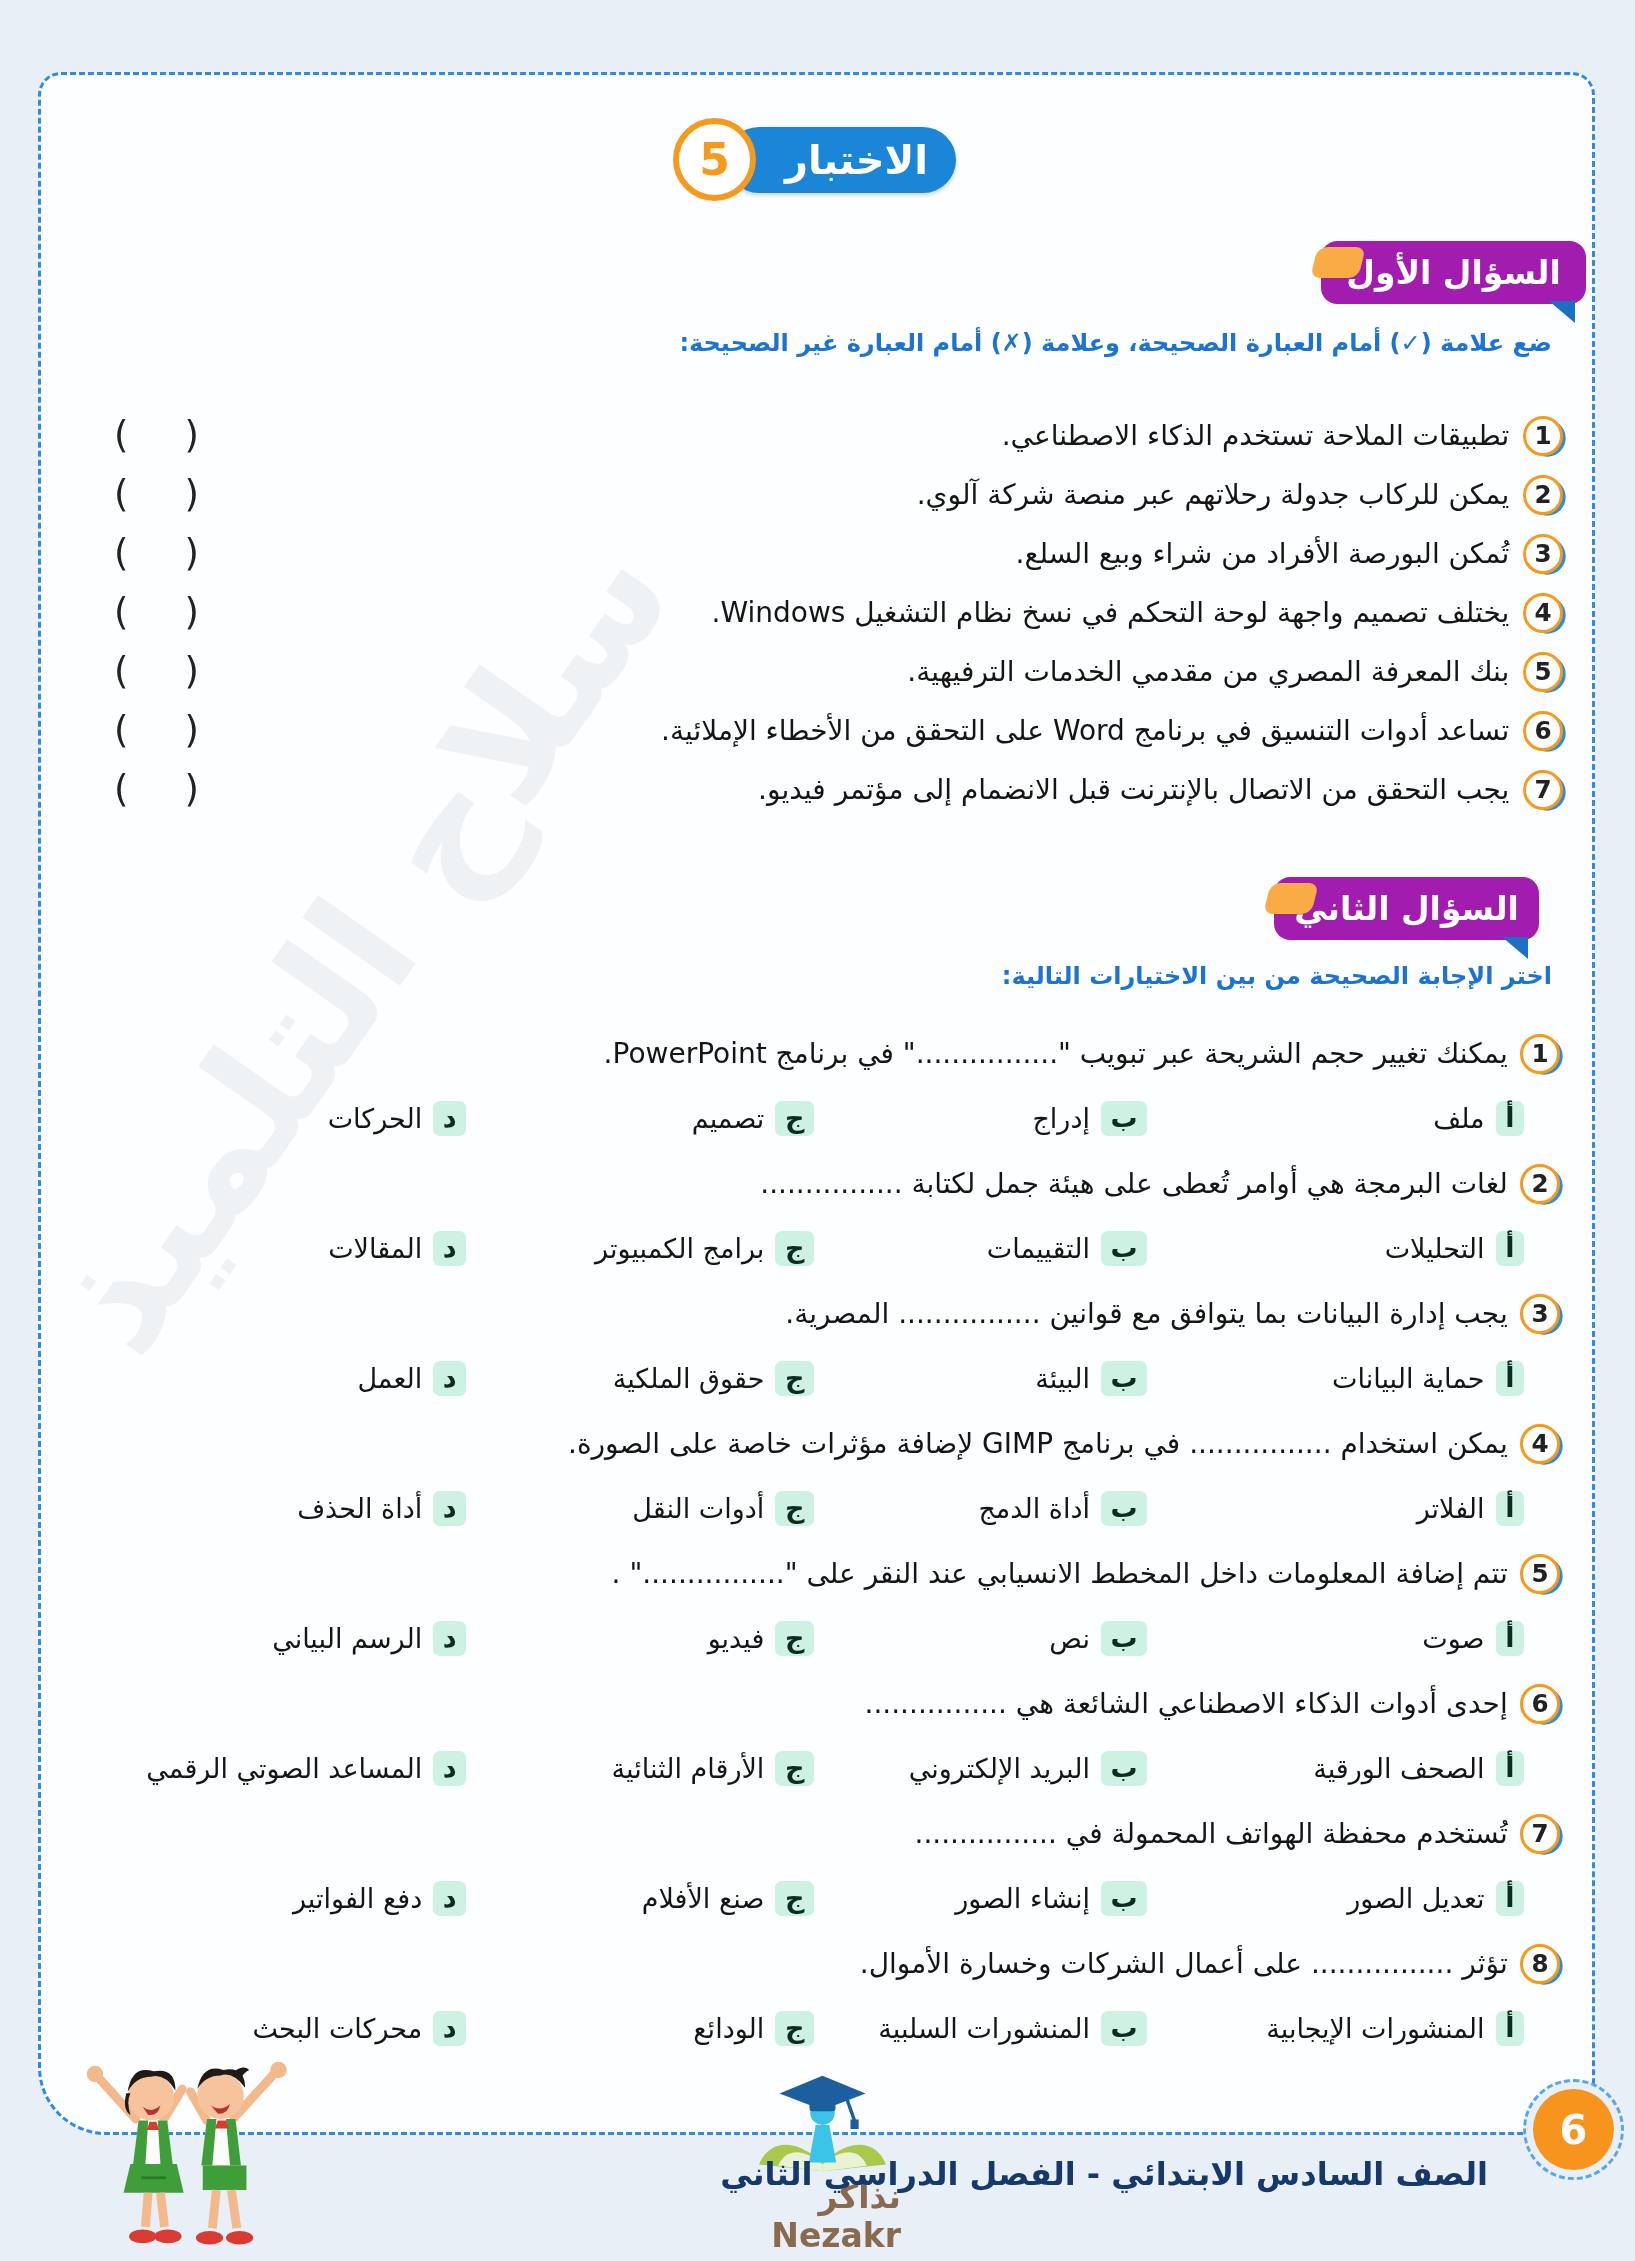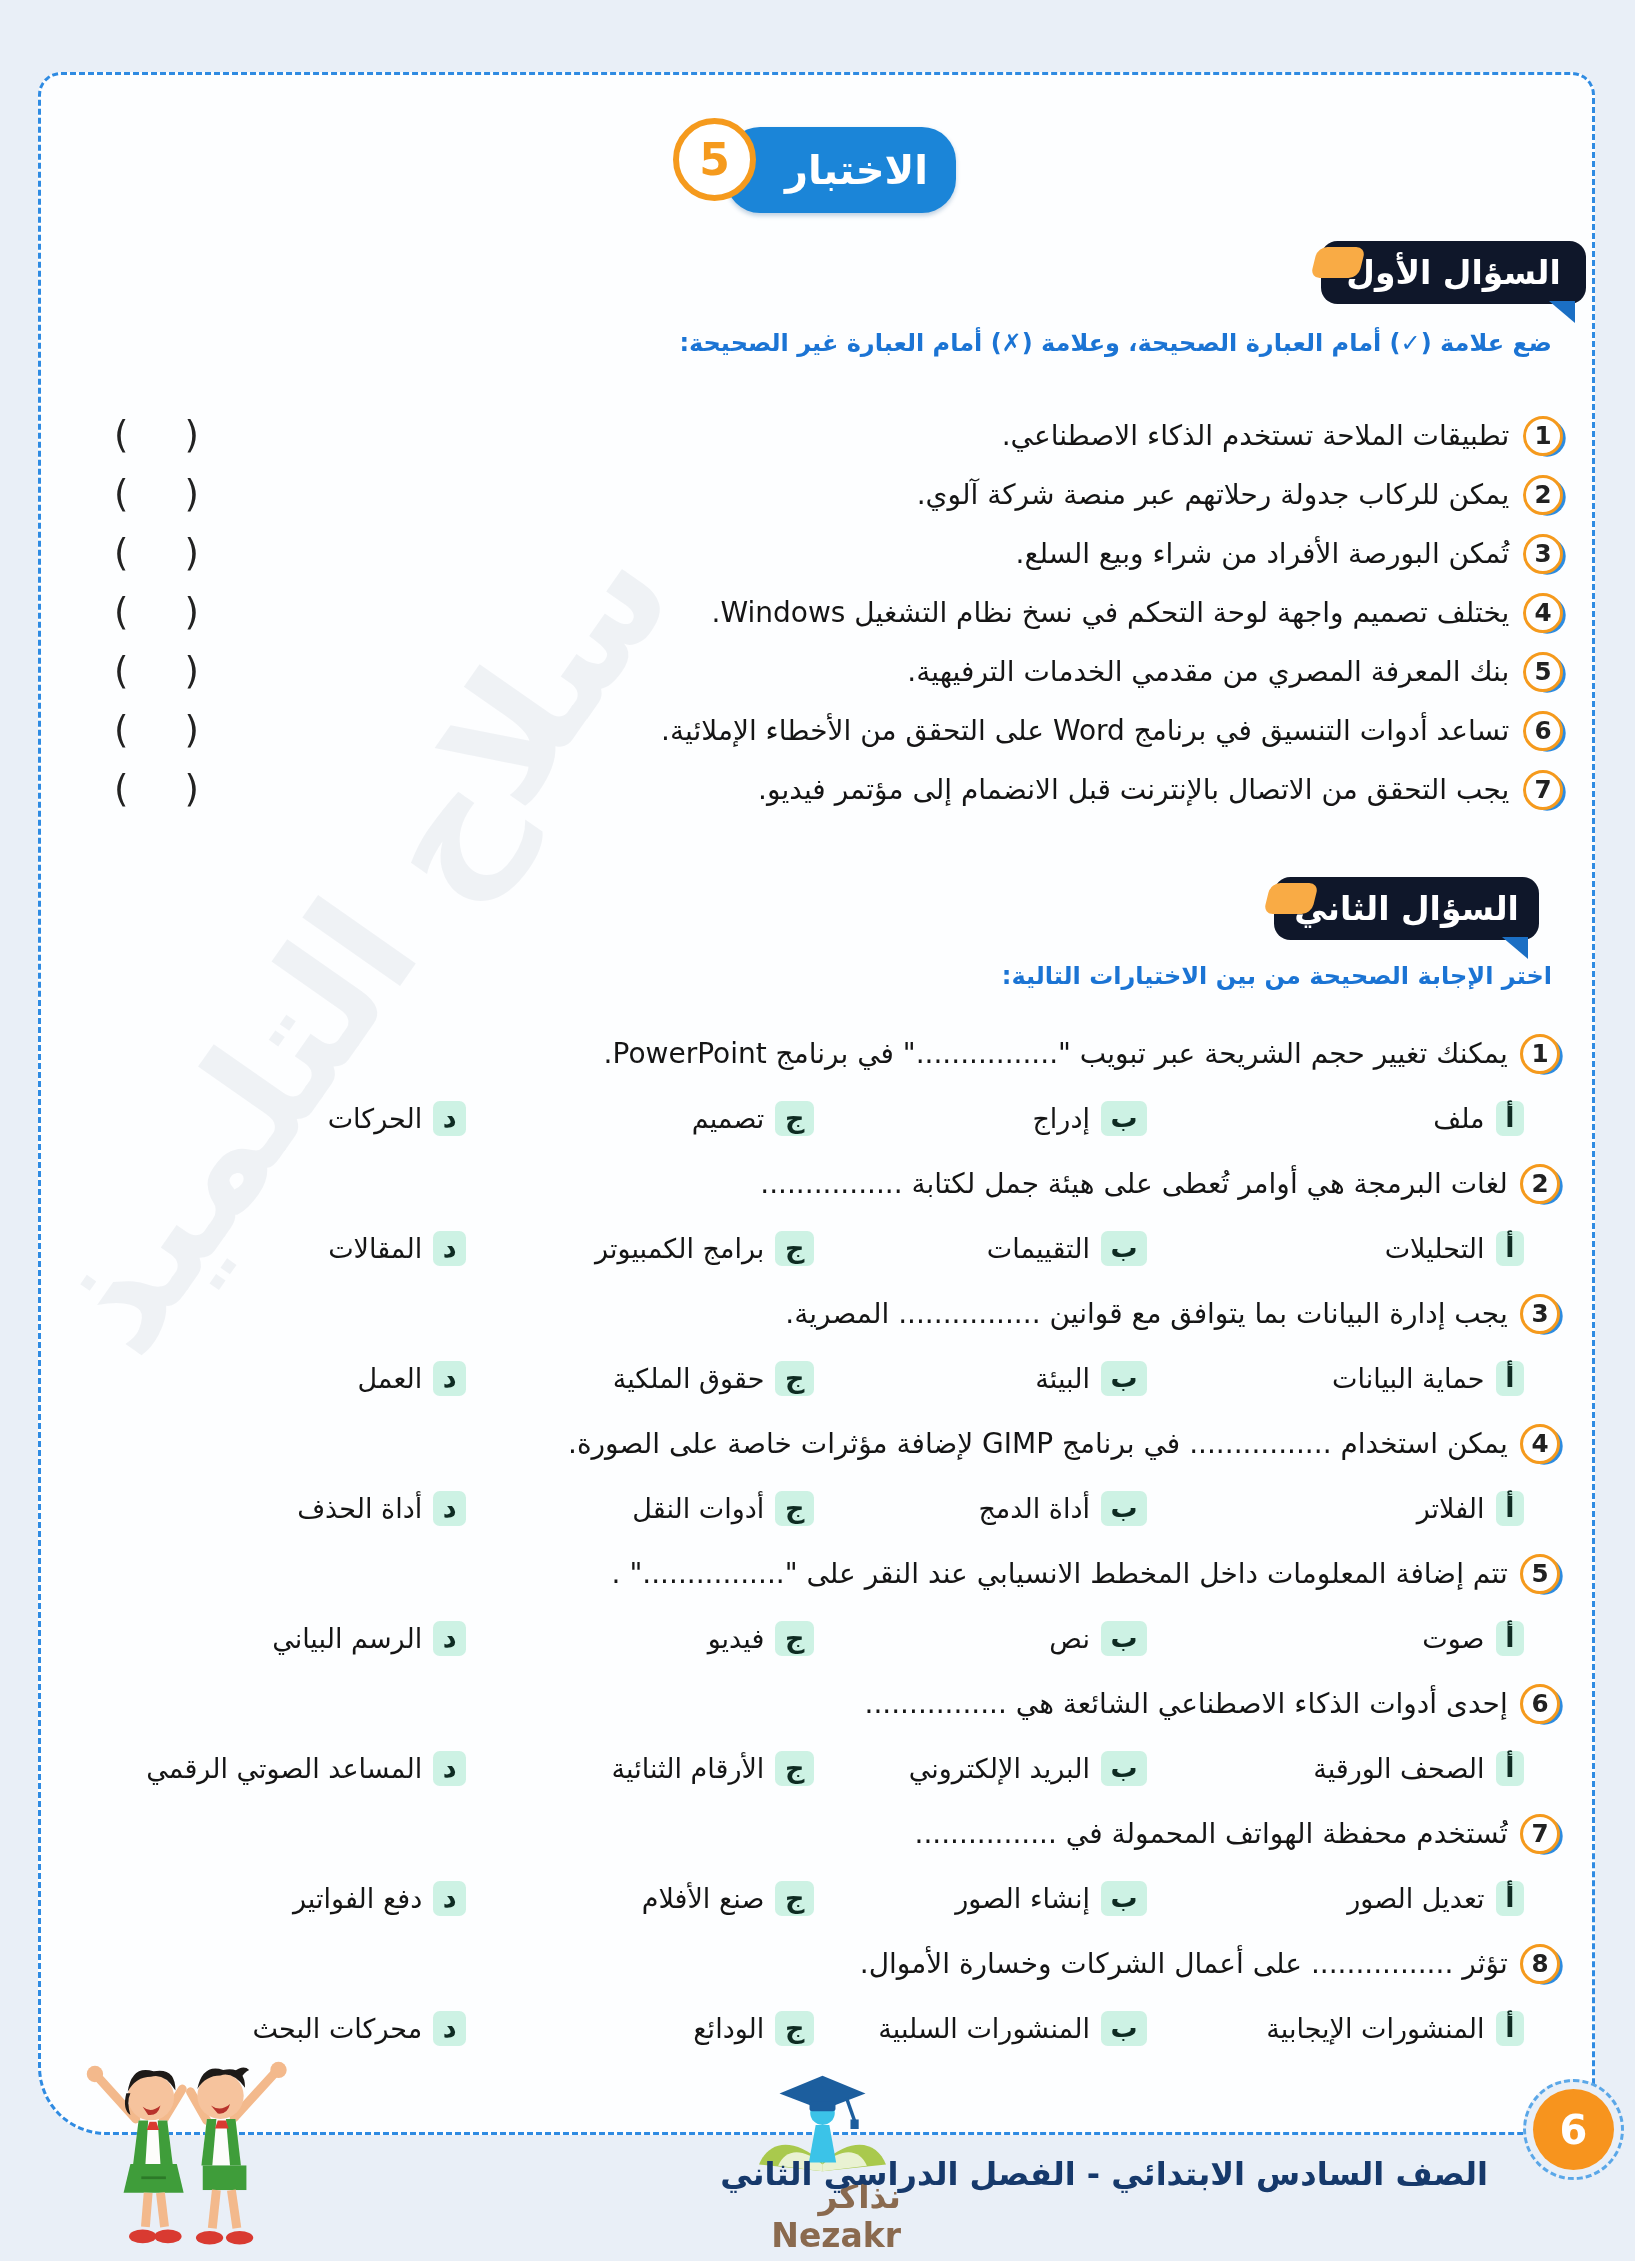--- a/index.html
+++ b/index.html
@@ -19,36 +19,36 @@
   }
   
   .watermark{
     position:absolute;left:41px;top:786px;width:752px;
     font-size:157px;font-weight:bold;color:#7d8ea3;opacity:0.10;
     transform:rotate(-55deg);direction:rtl;text-align:center;line-height:1.05;
     pointer-events:none;white-space:nowrap;
   }
   
   .title-pill{
-    position:absolute;left:726px;top:127px;width:230px;height:86px;
+    position:absolute;left:726px;top:127px;width:230px;height:66px;
     background:#1b85d8;border-radius:34px;
     display:flex;align-items:center;justify-content:center;
     color:#fff;font-size:40px;font-weight:bold;
     padding-left:31px;box-sizing:border-box;
     box-shadow:0 2.1px 4.1px rgba(20,80,140,.25);
   }
   .title-circle{
     position:absolute;left:673px;top:118px;width:83px;height:83px;
     background:#fff;border:6.2px solid #f59a1d;border-radius:50%;
     box-sizing:border-box;display:flex;align-items:center;justify-content:center;
     color:#f59a1d;font-size:44px;font-weight:bold;z-index:3;
   }
   
   .banner{
-    position:absolute;width:265px;height:63px;background:#0f172a;
+    position:absolute;width:265px;height:63px;background:#a21caf;
     border-radius:16.4px;display:flex;align-items:center;justify-content:center;
     color:#fff;font-size:33px;font-weight:bold;z-index:2;
   }
   .banner::before{
     content:"";position:absolute;left:-6.8px;top:5.5px;width:48px;height:31px;
     background:#f9ab45;border-radius:9.6px;transform:skewX(-14deg);z-index:-1;
   }
   .banner::after{
     content:"";position:absolute;right:11px;bottom:-19px;width:0;height:0;
     border-left:26px solid transparent;border-top:22px solid #1b6fc4;z-index:-1;

